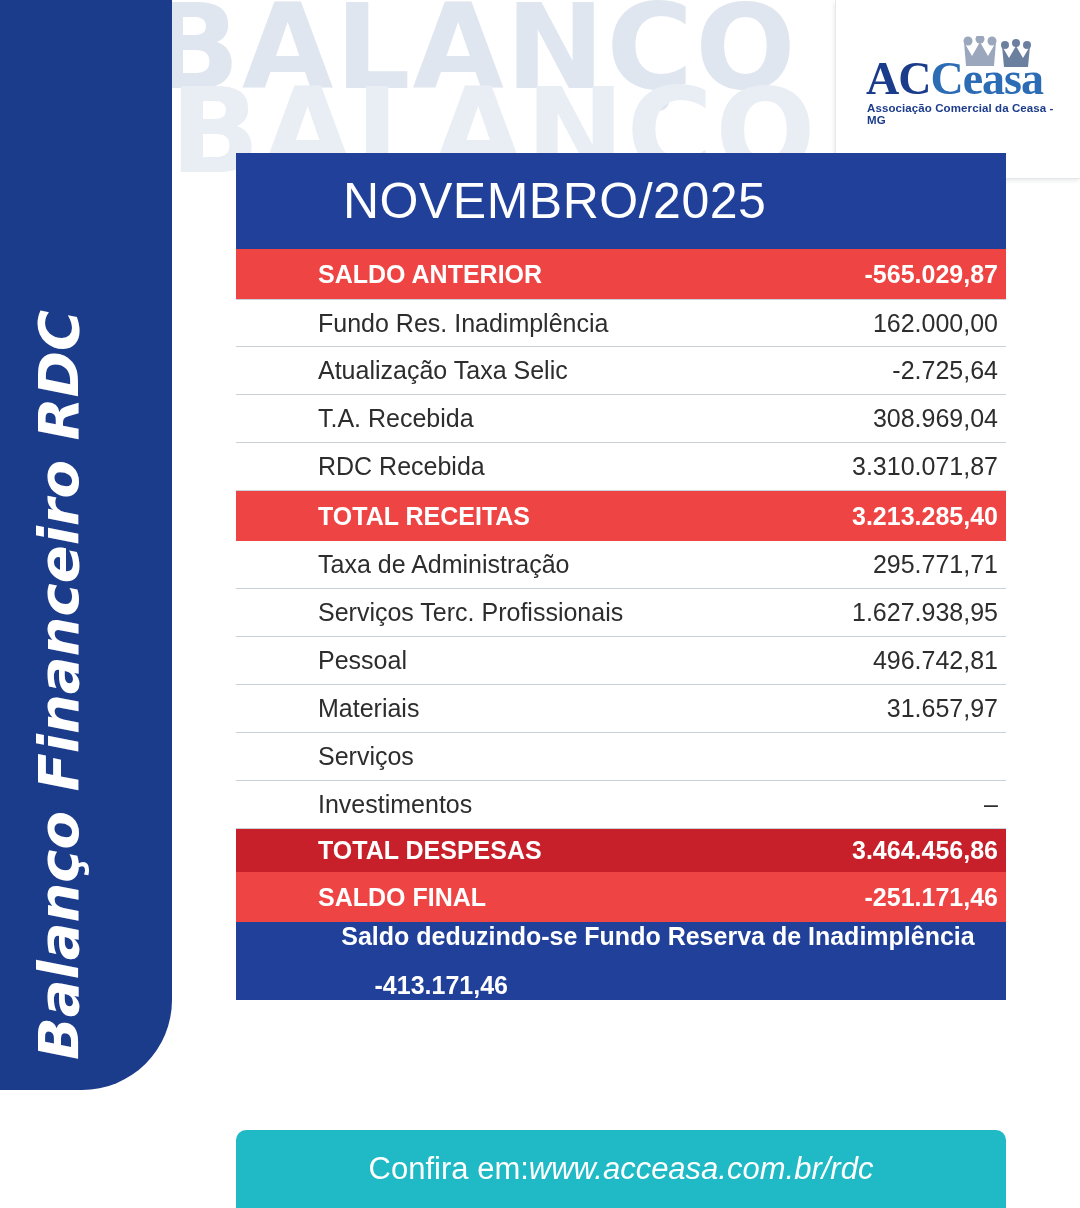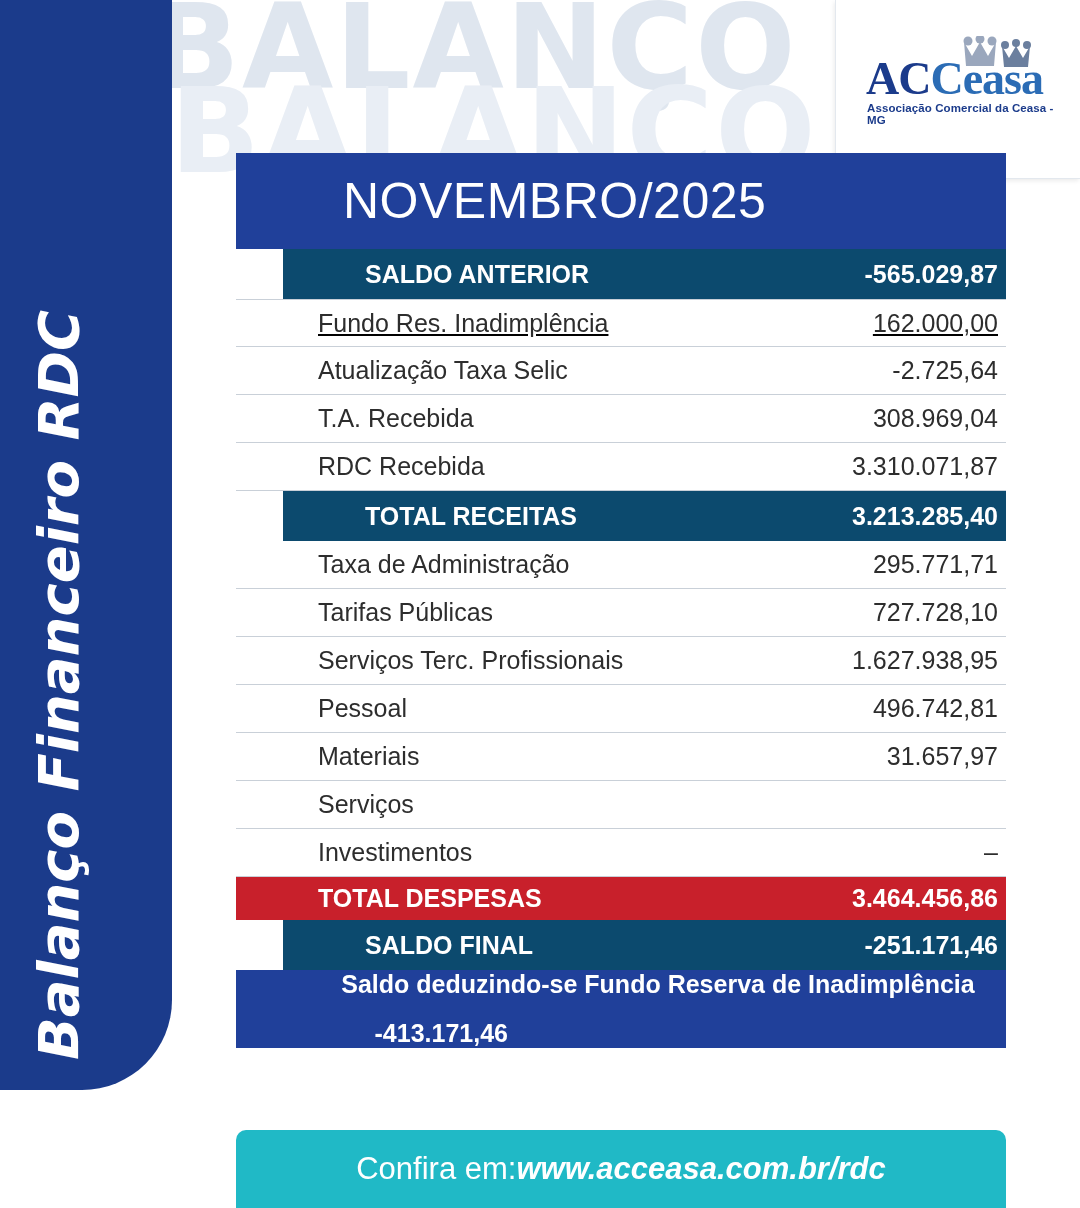--- a/index.html
+++ b/index.html
@@ -155,27 +155,25 @@
     padding-right: 8px;
     box-sizing: border-box;
     white-space: nowrap;
   }
   .row.plain {
     border-bottom: 1px solid #c9d0d8;
     background: #ffffff;
   }
   .row.plain.first-line {
     border-top: 1px solid #c9d0d8;
-    text-decoration: underline;
   }
 
   .row.blue {
-    background: #0c4a6e;
+    background: #ef4444;
     height: 50px;
-    margin-left: 47px;
   }
   .row.blue .lbl, .row.blue .val {
     color: #ffffff;
     font-weight: bold;
   }
   .row.red {
     background: #c8202b;
     height: 43px;
   }
   .row.red .lbl, .row.red .val {
@@ -244,21 +242,21 @@
     align-items: center;
     justify-content: center;
   }
   .footer-bar .txt {
     color: #ffffff;
     font-size: 31px;
     font-family: "Liberation Sans", sans-serif;
   }
   .footer-bar .url {
     font-style: italic;
-    font-weight: bold;
+    font-weight: normal;
   }
 </style>
 </head>
 <body>
 
 <div class="bg-watermark">BALANÇO</div>
 <div class="bg-watermark second">BALANÇO</div>
 
 <div class="left-panel">
   <div class="left-title">Balanço Financeiro RDC</div>
@@ -327,24 +325,20 @@
     <div class="side-label" style="top:0px;height:390px;">
       <span>DESPESAS</span>
     </div>
     <div class="side-rule" style="top:0px;height:388px;"></div>
 
     <div class="row plain">
       <div class="lbl">Taxa de Administração</div>
       <div class="val">295.771,71</div>
     </div>
     <div class="row plain">
-      <div class="lbl">Tarifas Públicas</div>
-      <div class="val">727.728,10</div>
-    </div>
-    <div class="row plain">
       <div class="lbl">Serviços Terc. Profissionais</div>
       <div class="val">1.627.938,95</div>
     </div>
     <div class="row plain">
       <div class="lbl">Pessoal</div>
       <div class="val">496.742,81</div>
     </div>
     <div class="row plain">
       <div class="lbl">Materiais</div>
       <div class="val">31.657,97</div>

